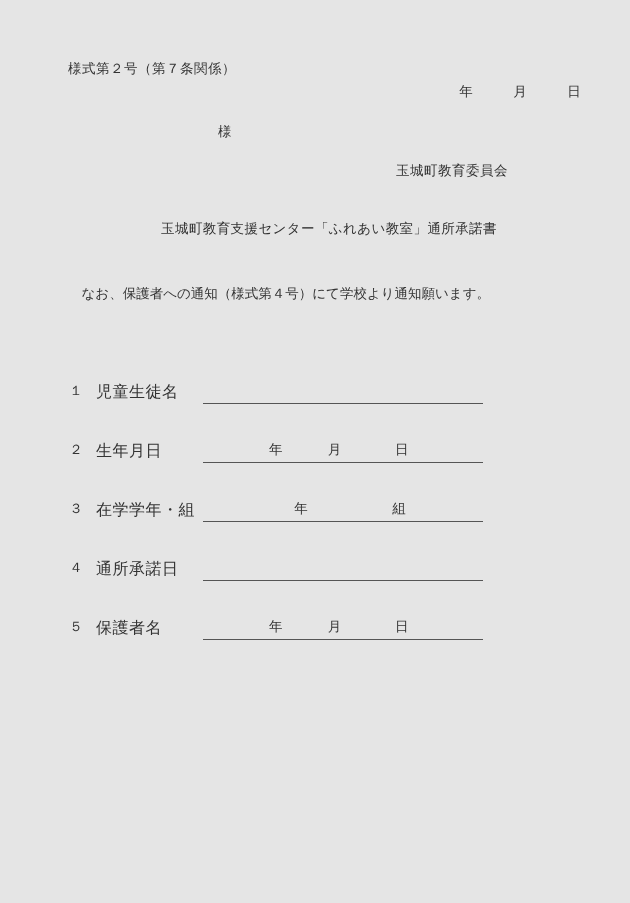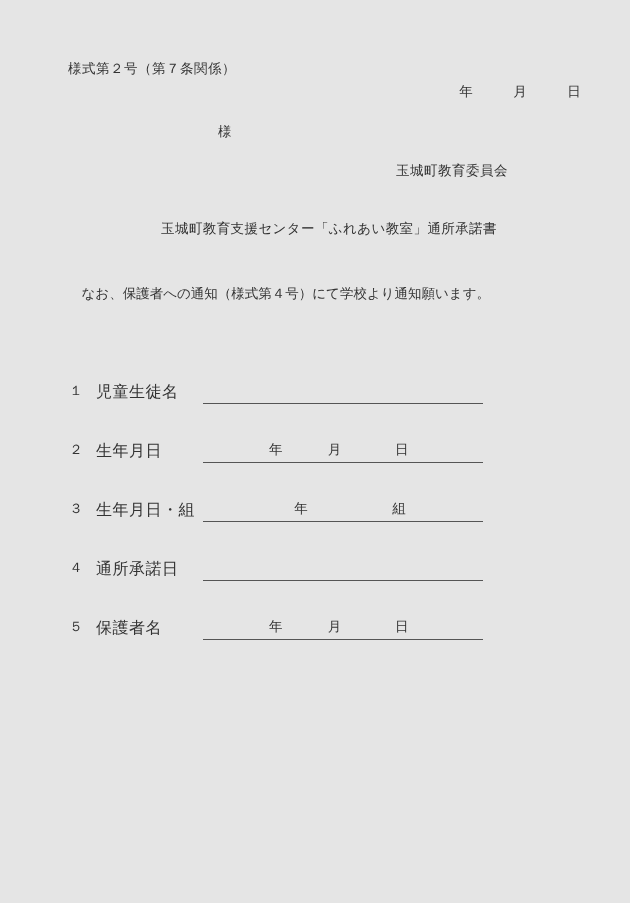--- a/index.html
+++ b/index.html
@@ -170,21 +170,21 @@
         <div class="item-field">
           <div class="field-marks">
             <span class="field-mark" style="left: 26%;">年</span>
             <span class="field-mark" style="left: 47%;">月</span>
             <span class="field-mark" style="left: 71%;">日</span>
           </div>
         </div>
       </div>
       <div class="item-row">
         <div class="item-num">３</div>
-        <div class="item-label">生年月日・組</div>
+        <div class="item-label">在学学年・組</div>
         <div class="item-field">
           <div class="field-marks">
             <span class="field-mark" style="left: 35%;">年</span>
             <span class="field-mark" style="left: 70%;">組</span>
           </div>
         </div>
       </div>
       <div class="item-row">
         <div class="item-num">４</div>
         <div class="item-label">通所承諾日</div>

